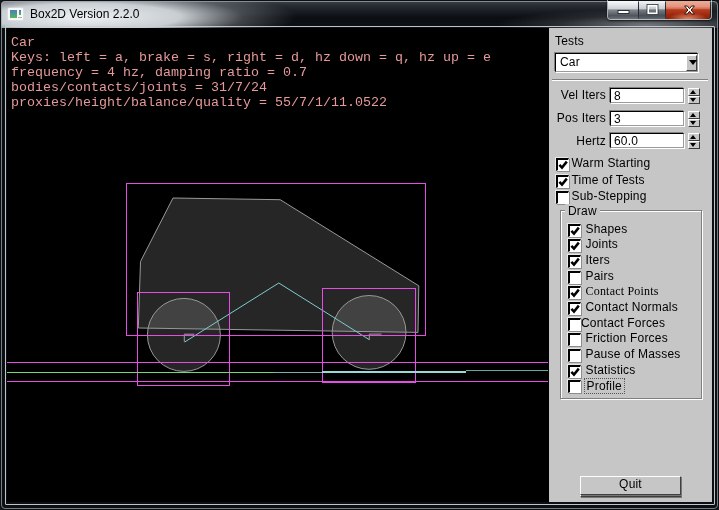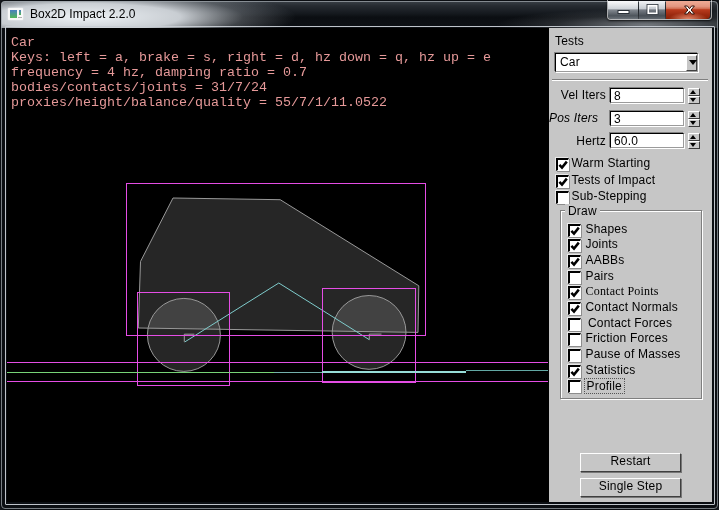--- a/index.html
+++ b/index.html
@@ -110,21 +110,21 @@
 
     <div class="lbl" style="left:0px;top:60px;width:57px;text-align:right;">Vel Iters</div>
     <div class="sunk" style="left:60.5px;top:60px;width:72px;height:13px;"></div>
     <div class="lbl" style="left:65px;top:61px;">8</div>
     <div class="spn" style="top:60px;">
         <div class="tri" style="left:1.5px;top:1px;border-left:3.5px solid transparent;border-right:3.5px solid transparent;border-bottom:4.5px solid #000;"></div>
       </div>
     <div class="spn" style="top:68px;">
         <div class="tri" style="left:1.5px;top:1px;border-left:3.5px solid transparent;border-right:3.5px solid transparent;border-top:4.5px solid #000;"></div>
       </div>
-    <div class="lbl" style="left:0px;top:83px;width:57px;font-style:italic;">Pos Iters</div>
+    <div class="lbl" style="left:0px;top:83px;width:57px;text-align:right;">Pos Iters</div>
     <div class="sunk" style="left:60.5px;top:82.5px;width:72px;height:13px;"></div>
     <div class="lbl" style="left:65px;top:83.5px;">3</div>
     <div class="spn" style="top:82.5px;">
         <div class="tri" style="left:1.5px;top:1px;border-left:3.5px solid transparent;border-right:3.5px solid transparent;border-bottom:4.5px solid #000;"></div>
       </div>
     <div class="spn" style="top:90.5px;">
         <div class="tri" style="left:1.5px;top:1px;border-left:3.5px solid transparent;border-right:3.5px solid transparent;border-top:4.5px solid #000;"></div>
       </div>
     <div class="lbl" style="left:0px;top:105.5px;width:57px;text-align:right;">Hertz</div>
     <div class="sunk" style="left:60.5px;top:105px;width:72px;height:13px;"></div>
@@ -140,21 +140,21 @@
         <svg width="10" height="10">
           <polyline points="1.4,4.8 4.0,7.6 8.8,1.6" fill="none" stroke="#000" stroke-width="2.5"></polyline>
         </svg>
       </div>
     <div class="lbl" style="left:22.5px;top:128px;">Warm Starting</div>
     <div class="cb" style="left:7px;top:146.5px;">
         <svg width="10" height="10">
           <polyline points="1.4,4.8 4.0,7.6 8.8,1.6" fill="none" stroke="#000" stroke-width="2.5"></polyline>
         </svg>
       </div>
-    <div class="lbl" style="left:22.5px;top:144.5px;">Tests of Impact</div>
+    <div class="lbl" style="left:22.5px;top:144.5px;">Time of Tests</div>
     <div class="cb" style="left:7px;top:162.5px;"></div>
     <div class="lbl" style="left:22.5px;top:160.5px;">Sub-Stepping</div>
 
     <div class="abs" style="left:11px;top:181.5px;width:140px;height:187px;border:1px solid #7f7f7f;box-shadow:1px 1px 0 #fff, inset 1px 1px 0 #fff;"></div>
     <div class="lbl" style="left:16px;top:175.5px;background:#c6c6c6;padding:0 3px;">Draw</div>
 
     <div class="cb" style="left:18.5px;top:195.5px;">
         <svg width="10" height="10">
           <polyline points="1.4,4.8 4.0,7.6 8.8,1.6" fill="none" stroke="#000" stroke-width="2.5"></polyline>
         </svg>
@@ -164,61 +164,61 @@
         <svg width="10" height="10">
           <polyline points="1.4,4.8 4.0,7.6 8.8,1.6" fill="none" stroke="#000" stroke-width="2.5"></polyline>
         </svg>
       </div>
     <div class="lbl" style="left:36.5px;top:209px;">Joints</div>
     <div class="cb" style="left:18.5px;top:227px;">
         <svg width="10" height="10">
           <polyline points="1.4,4.8 4.0,7.6 8.8,1.6" fill="none" stroke="#000" stroke-width="2.5"></polyline>
         </svg>
       </div>
-    <div class="lbl" style="left:36.5px;top:225px;">AABBs</div>
+    <div class="lbl" style="left:36.5px;top:225px;">Iters</div>
     <div class="cb" style="left:18.5px;top:242.5px;"></div>
     <div class="lbl" style="left:36.5px;top:240.5px;">Pairs</div>
     <div class="cb" style="left:18.5px;top:258px;">
         <svg width="10" height="10">
           <polyline points="1.4,4.8 4.0,7.6 8.8,1.6" fill="none" stroke="#000" stroke-width="2.5"></polyline>
         </svg>
       </div>
     <div class="lbl" style="left:36.5px;top:256px;font-family:Liberation Serif, serif;">Contact Points</div>
     <div class="cb" style="left:18.5px;top:274px;">
         <svg width="10" height="10">
           <polyline points="1.4,4.8 4.0,7.6 8.8,1.6" fill="none" stroke="#000" stroke-width="2.5"></polyline>
         </svg>
       </div>
     <div class="lbl" style="left:36.5px;top:272px;">Contact Normals</div>
     <div class="cb" style="left:18.5px;top:289.5px;"></div>
-    <div class="lbl" style="left:39px;top:287.5px;">Contact Forces</div>
+    <div class="lbl" style="left:32px;top:287.5px;">Contact Forces</div>
     <div class="cb" style="left:18.5px;top:305px;"></div>
     <div class="lbl" style="left:36.5px;top:303px;">Friction Forces</div>
     <div class="cb" style="left:18.5px;top:321px;"></div>
     <div class="lbl" style="left:36.5px;top:319px;">Pause of Masses</div>
     <div class="cb" style="left:18.5px;top:336.5px;">
         <svg width="10" height="10">
           <polyline points="1.4,4.8 4.0,7.6 8.8,1.6" fill="none" stroke="#000" stroke-width="2.5"></polyline>
         </svg>
       </div>
     <div class="lbl" style="left:36.5px;top:334.5px;">Statistics</div>
     <div class="cb" style="left:18.5px;top:352px;"></div>
     <div class="lbl" style="left:34.5px;top:350px;border:1px dotted #555;padding:0 2px;">Profile</div>
 
     <div class="btn" style="top:401.5px;margin-top:48px;">Single Step</div>
-    <div class="btn" style="top:424.5px;">Restart</div>
+    <div class="btn" style="top:447.5px;">Quit</div>
   </div>
 </div>
 
 <div id="appicon">
   <div class="abs" style="left:2px;top:2px;width:7px;height:8px;background:linear-gradient(#4a7fc1,#52b858);"></div>
   <div class="abs" style="left:11px;top:2px;width:2px;height:5px;background:linear-gradient(#4a7fc1,#52b858);"></div>
   <div class="abs" style="left:10px;top:9px;width:4px;height:1px;background:#b0b0b0;"></div>
 </div>
-<div id="title">Box2D Impact 2.2.0</div>
+<div id="title">Box2D Version 2.2.0</div>
 <div id="caps">
   <div id="minb" class="capb"></div>
   <div id="maxb" class="capb"></div>
   <div id="closb" class="capb"></div>
   <div id="capsline"></div>
   <svg class="abs" style="left:0;top:0" width="104" height="20">
 
     <rect x="11" y="10.5" width="11" height="3" fill="#fff" stroke="#2a3138" stroke-width="1"></rect>
 
     <rect x="41" y="5.5" width="9" height="8" fill="none" stroke="#fff" stroke-width="2"></rect>

